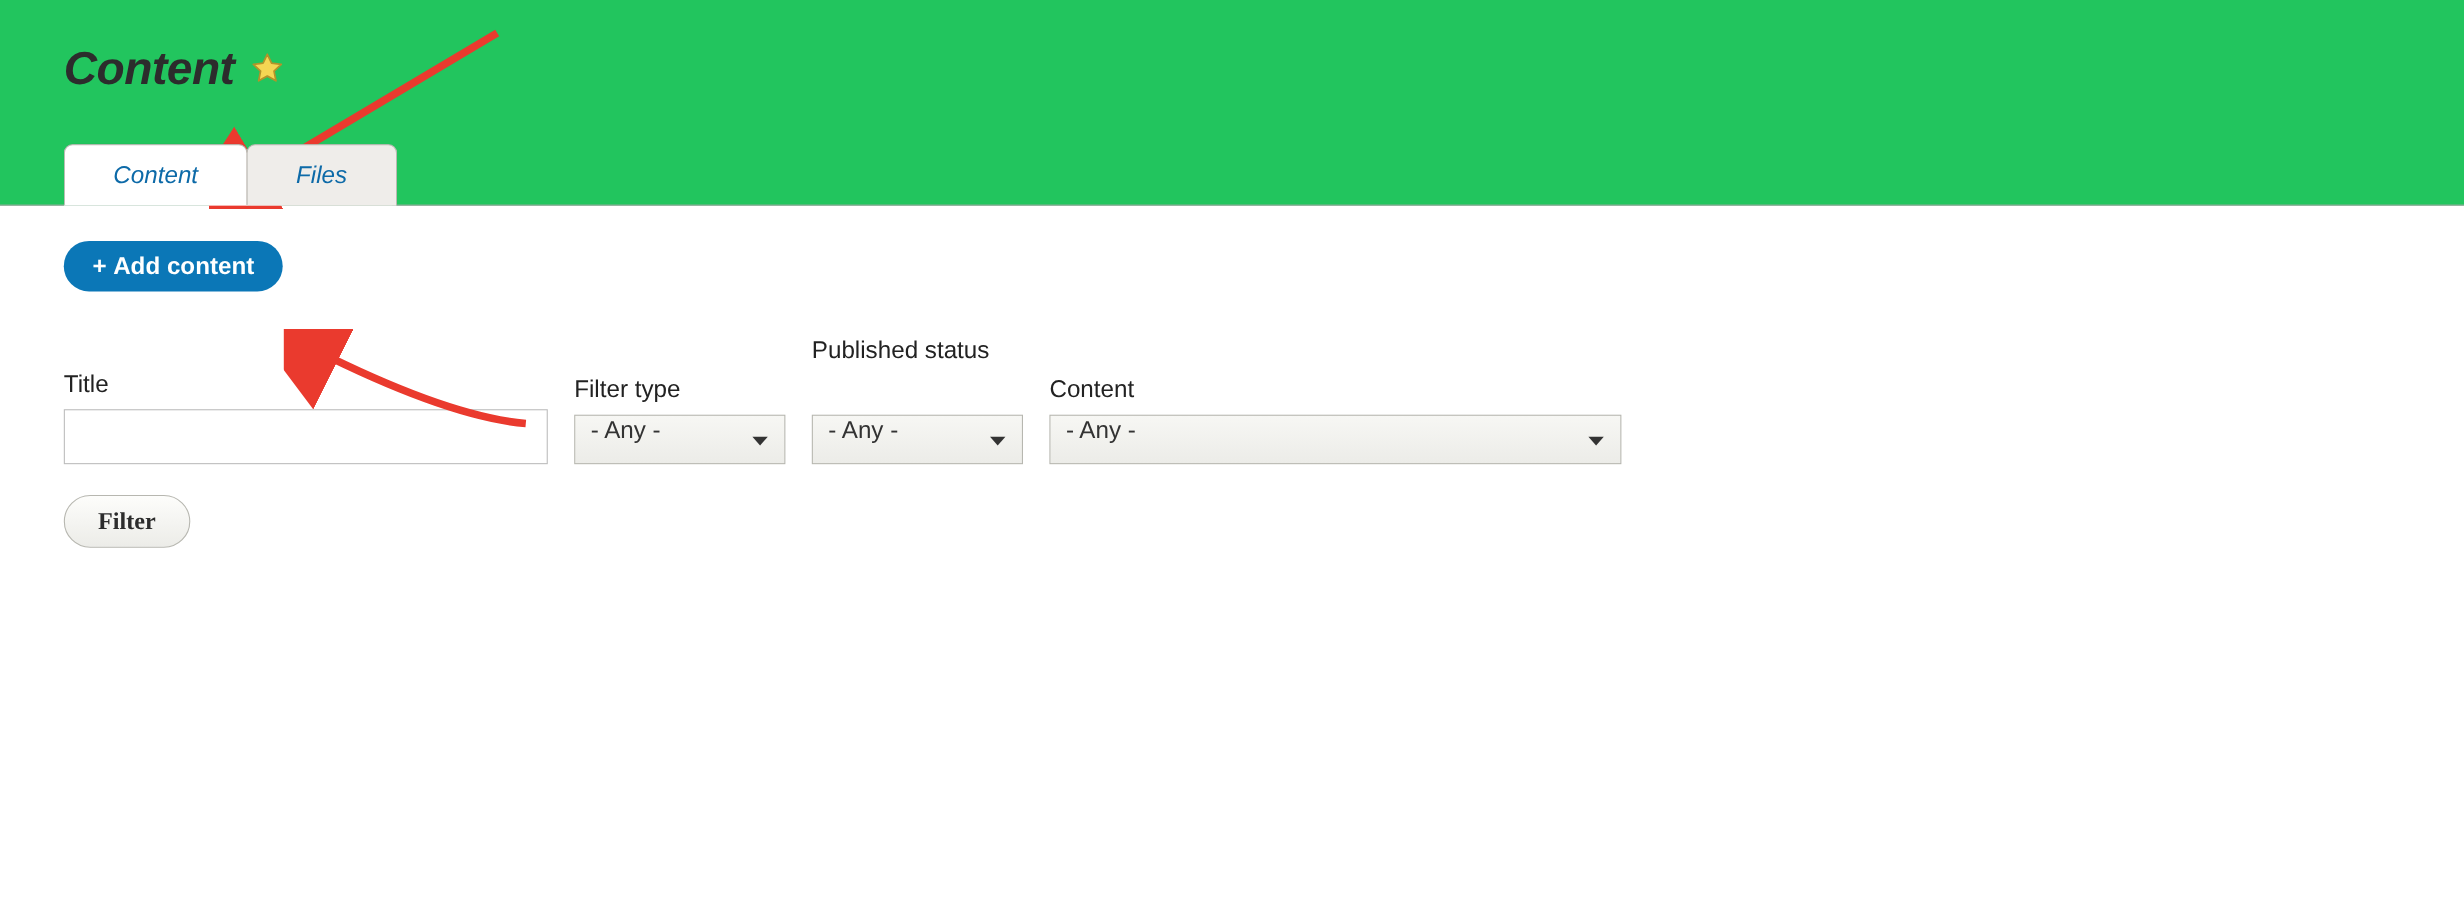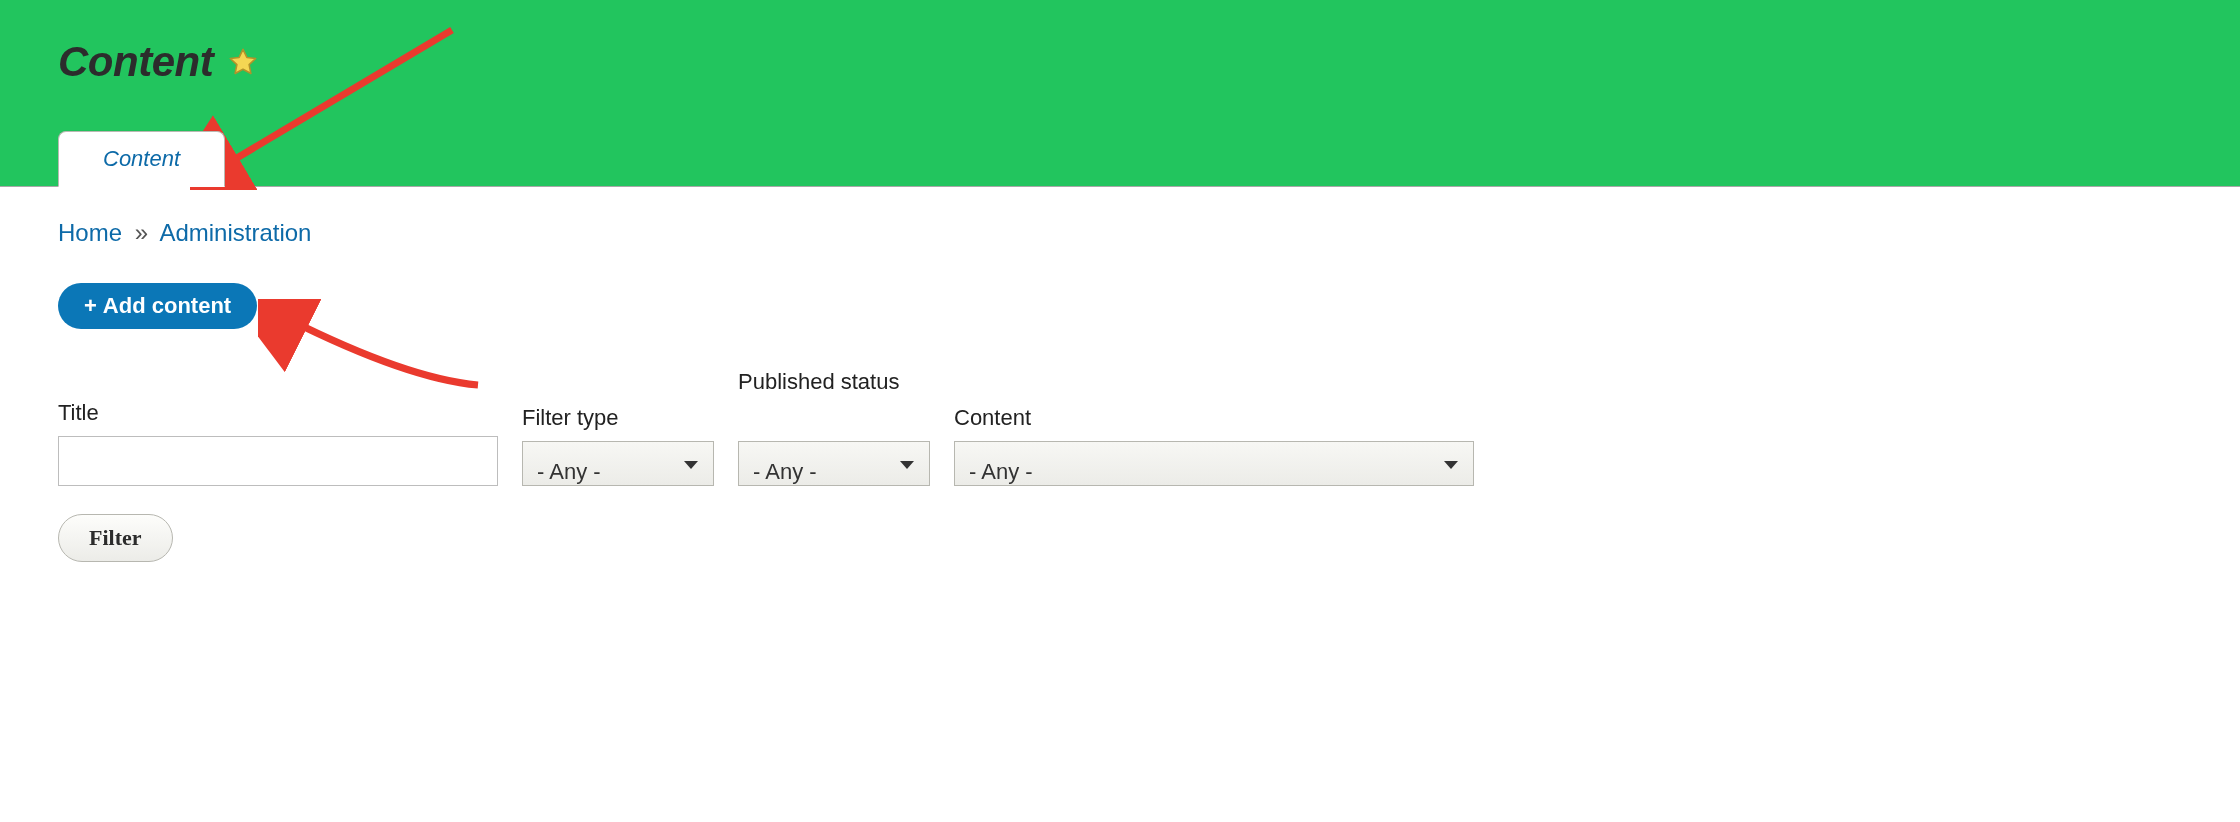--- a/index.html
+++ b/index.html
@@ -120,21 +120,21 @@
     padding: 0 10px;
     font-size: 20px;
     width: 440px;
   }
   .select-wrap {
     position: relative;
     height: 45px;
     border: 1px solid #b7b7b0;
     background: linear-gradient(#f7f7f4, #ecece8);
     display: flex;
-    align-items: flex-end;
+    align-items: flex-start;
     padding: 0 44px 0 14px;
     font-size: 22px;
     color: #333;
     cursor: pointer;
   }
   .select-wrap .chev {
     position: absolute;
     right: 14px;
     top: 50%;
     transform: translateY(-50%);
@@ -180,30 +180,28 @@
         <path d="M0,0 L14,7 L0,14 Z" fill="#ea3a2e"></path>
       </marker>
     </defs>
     <line x1="262" y1="10" x2="30" y2="148" stroke="#ea3a2e" stroke-width="7" marker-end="url(#ah1)"></line>
   </svg>
 
   <div class="tabs">
     <div class="tab active">
       <span>Content</span>
     </div>
+    <div class="tab">
+      <span>Files</span>
+    </div>
   </div>
 </div>
 
 <div class="main">
 
-  <div class="breadcrumb">
-    <a>Home</a>
-    <span class="sep">»</span>
-    <a>Administration</a>
-  </div>
 
   <button class="add-btn">
     <span class="plus">+</span>
     <span>Add content</span>
   </button>
 
   
   <svg class="annot" style="left:258px; top:112px; width:230px; height:100px;" viewBox="0 0 230 100">
     <defs>
       <marker id="ah2" markerWidth="14" markerHeight="14" refX="3" refY="7" orient="auto">

